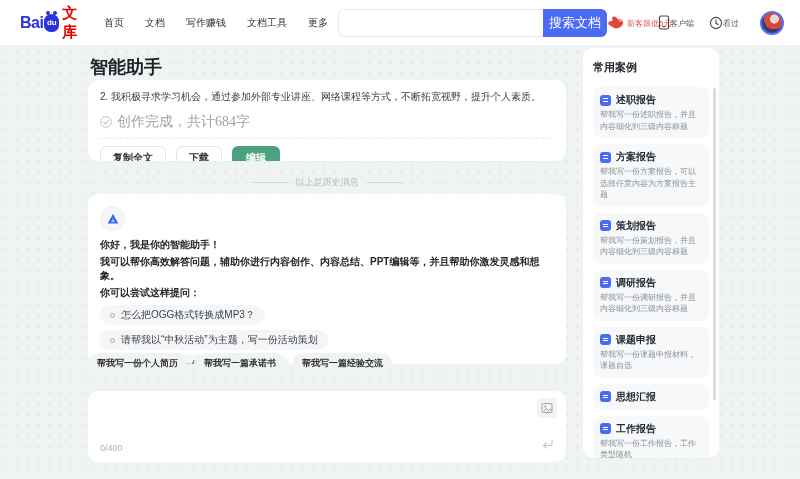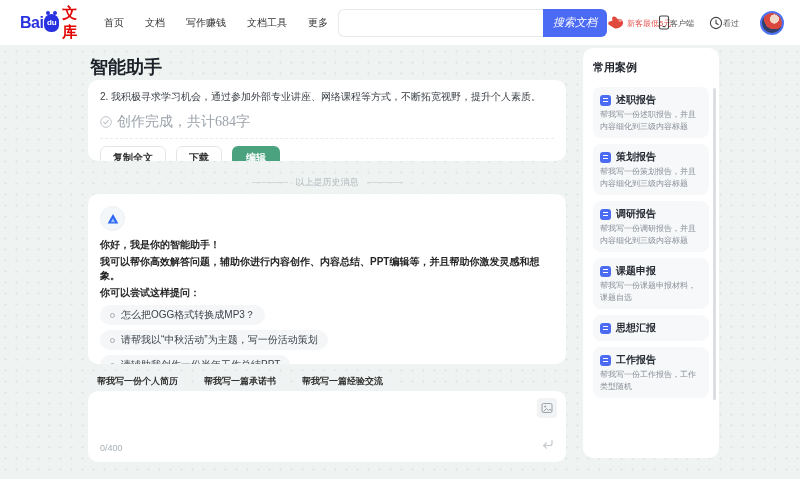--- a/index.html
+++ b/index.html
@@ -16,22 +16,22 @@
               font-size:8px; font-weight:bold; display:flex; align-items:center; justify-content:center;
               margin:0 1px; position:relative; }
   .logo-paw::before { content:""; position:absolute; top:-3px; left:2px; width:4px; height:4px; border-radius:50%; background:#2932e1; }
   .logo-paw::after { content:""; position:absolute; top:-3px; right:2px; width:4px; height:4px; border-radius:50%; background:#2932e1; }
   .logo-wenku { color:#e10601; font-weight:bold; font-size:15px; margin-left:2px; }
   .nav { display:flex; gap:21px; margin-left:17px; }
   .nav-item { font-size:10px; color:#333; cursor:pointer; white-space:nowrap; }
   .search { display:flex; margin-left:10px; height:28px; }
   .search-input { width:205px; height:28px; border:1px solid #e7e9ec; border-right:none;
                   border-radius:6px 0 0 6px; outline:none; padding:0 10px; font-size:10px; background:#fff; }
-  .search-btn { width:64px; height:28px; border:none; background:#4c6bf5; color:#fff; font-size:11px;
-                border-radius:0 6px 6px 0; cursor:pointer;font-style:italic; }
+  .search-btn { width:64px; height:28px; border:none; background:#4c6bf5; color:#fff; font-size:13px;
+                border-radius:0 6px 6px 0; cursor:pointer; }
   .h-right { display:flex; align-items:center; margin-left:auto; margin-right:16px; gap:13px; }
   .h-mini { display:flex; flex-direction:row; align-items:center; cursor:pointer; width:38px; }
   .h-ico { height:16px; display:flex; align-items:center; justify-content:center; }
   .h-lbl { font-size:8px; color:#555; margin-top:2px; white-space:nowrap; }
   .h-lbl.red { color:#e4544e; }
   .user-avatar { width:24px; height:24px; border-radius:50%; border:2px solid #4f74f2; cursor:pointer;
                  background:radial-gradient(circle at 62% 30%, #f0d9c8 0 24%, #d8483f 25% 55%, #32406e 56% 100%); }
 
   
   .main { position:absolute; top:46px; left:0; right:0; bottom:0; background:#eff3f1;
@@ -66,21 +66,21 @@
                       display:flex; align-items:center; justify-content:center; }
   .w-line { font-size:10px; font-weight:bold; color:#262626; line-height:14px; }
   .w1 { margin-top:7px; } .w2 { margin-top:3px; } .w3 { margin-top:3px; }
   .sugg-chip { display:flex; align-items:center; width:fit-content; height:20px; background:#f4f6f7;
                border-radius:11px; padding:0 10px; margin-top:5px; cursor:pointer; }
   .sugg-chip:first-of-type { margin-top:7px; }
   .sugg-dot { width:5px; height:5px; border:1px solid #a7aeb5; border-radius:50%; margin-right:6px; flex:none; }
   .sugg-text { font-size:10px; color:#3c424a; white-space:nowrap; }
 
   
-  .quick-row { position:absolute; left:88px; top:325px; display:flex; gap:8px; }
+  .quick-row { position:absolute; left:88px; top:307px; display:flex; gap:8px; }
   .quick-chip { height:21px; display:flex; align-items:center; background:#f0f3f3; border-radius:11px;
                 padding:0 9px; font-size:9px; font-weight:bold; color:#333; cursor:pointer; white-space:nowrap; }
 
   
   .composer { position:absolute; left:88px; top:345px; width:478px; height:71px; background:#fff;
               border-radius:10px; }
   .composer textarea { position:absolute; top:8px; left:12px; right:42px; height:32px; border:none; resize:none;
               outline:none; font-size:10px; color:#333; font-family:inherit; background:transparent; }
   .composer textarea::placeholder { color:#b6bcc3; }
   .img-btn { position:absolute; top:7px; right:9px; width:20px; height:20px; background:#f1f3f5; border-radius:4px;
@@ -236,20 +236,27 @@
       <div class="case-list">
 
         <div class="case-item">
           <div class="case-head">
               <span class="case-ico"></span>
             <span class="case-title">述职报告</span>
             </div>
           <div class="case-desc">帮我写一份述职报告，并且内容细化到三级内容标题</div>
         </div>
 
+        <div class="case-item">
+          <div class="case-head">
+              <span class="case-ico"></span>
+            <span class="case-title">方案报告</span>
+            </div>
+          <div class="case-desc">帮我写一份方案报告，可以选择任意内容为方案报告主题</div>
+        </div>
 
         <div class="case-item">
           <div class="case-head">
               <span class="case-ico"></span>
             <span class="case-title">策划报告</span>
             </div>
           <div class="case-desc">帮我写一份策划报告，并且内容细化到三级内容标题</div>
         </div>
 
         <div class="case-item">

